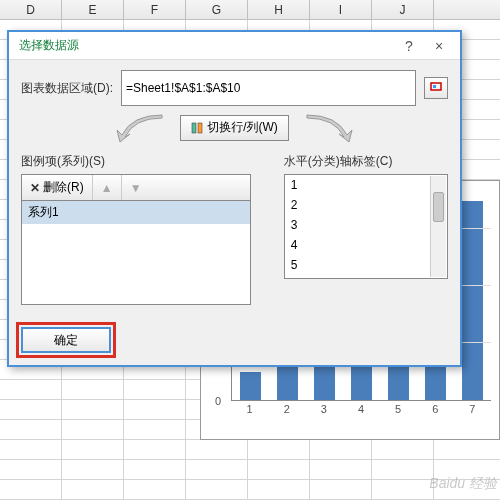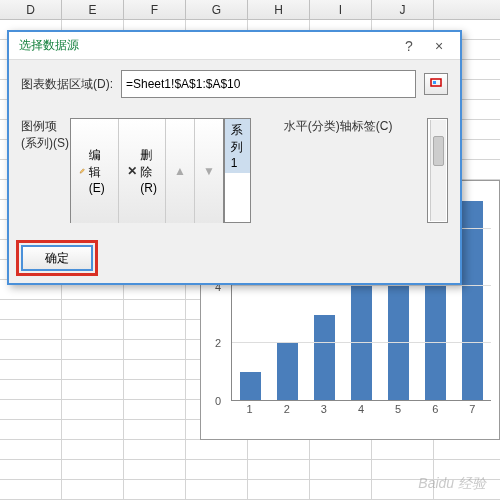--- a/index.html
+++ b/index.html
@@ -25,49 +25,49 @@
     .bar { width: 55%; background: #4a7ebb; }
     .gridline { position: absolute; left: 0; width: 100%; border-top: 1px solid #ddd; }
     
     
     .dialog { position: absolute; left: 7px; top: 30px; width: 455px; background: #f0f0f0; border: 2px solid #4a90d9; box-shadow: 3px 3px 8px rgba(0,0,0,0.3); }
     .titlebar { height: 28px; background: #fff; display: flex; align-items: center; padding: 0 6px 0 10px; border-bottom: 1px solid #ddd; }
     .title-text { flex: 1; font-size: 12px; color: #15803d; }
     .tb-btn { width: 30px; height: 22px; display: flex; align-items: center; justify-content: center; color: #555; font-size: 14px; cursor: pointer; }
     
     .dialog-body { padding: 10px 12px; }
-    .range-row { display: flex; align-items: center; gap: 8px; margin-bottom: 20px; }
+    .range-row { display: flex; align-items: center; gap: 8px; margin-bottom: 4px; }
     .range-label { font-size: 12px; color: #333; }
-    .range-input { flex: 1; height: 28px; border: 1px solid #888; padding: 12px 4px; font-size: 12px; background: #fff; }
+    .range-input { flex: 1; height: 36px; border: 1px solid #888; padding: 12px 4px; font-size: 12px; background: #fff; }
     .range-btn { width: 24px; height: 22px; border: 1px solid #888; background: linear-gradient(#fff,#e8e8e8); display: flex; align-items: center; justify-content: center; cursor: pointer; }
     
     .arrow-row { display: flex; align-items: center; justify-content: center; gap: 8px; margin-bottom: 8px; }
     .curve-arrow { width: 60px; height: 35px; }
     .switch-btn { height: 26px; padding: 0 10px; border: 1px solid #888; background: linear-gradient(#fff,#e8e8e8); display: flex; align-items: center; gap: 4px; cursor: pointer; font-size: 12px; }
     
     .lists-row { display: flex; gap: 8px; }
-    .list-col { display: flex; flex-direction: row; justify-content: space-between; }
+    .list-col { display: flex; flex-direction: column; }
     .list-col.left { flex: 1.4; }
     .list-col.right { flex: 1; padding-left: 25px; }
     .list-label { font-size: 12px; color: #333; margin-bottom: 4px; }
     .toolbar { display: flex; border: 1px solid #888; border-bottom: none; background: linear-gradient(#fff,#e8e8e8); }
     .tb-item { padding: 4px 8px; border-right: 1px solid #ccc; display: flex; align-items: center; gap: 3px; font-size: 12px; cursor: pointer; }
     .tb-item:last-child { border-right: none; }
     .tb-item.disabled { color: #aaa; }
     .tb-icon { width: 12px; height: 12px; display: inline-block; }
     .listbox { border: 1px solid #888; background: #fff; height: 105px; overflow-y: auto; }
     .list-item { padding: 3px 6px; font-size: 12px; }
     .list-item.selected { background: #cde; }
     
     .footer { display: flex; align-items: center; padding: 12px; gap: 8px; }
     .hidden-link { font-size: 12px; color: #333; cursor: pointer; flex: 1; text-decoration: underline; text-decoration-style: dotted; }
-    .btn { width: 72px; height: 26px; border: 1px solid #888; background: linear-gradient(#fff,#e8e8e8); font-size: 12px; cursor: pointer; }
+    .btn { width: 90px; height: 26px; border: 1px solid #888; background: linear-gradient(#fff,#e8e8e8); font-size: 12px; cursor: pointer; }
     .btn.primary-highlight { outline: 3px solid #d93025; outline-offset: 2px; box-shadow: 0 0 0 1px #4a90d9 inset; border: 1px solid #4a90d9; }
     
-    .watermark { position: absolute; right: 14px; bottom: 8px; font-size: 14px; color: rgba(150,150,150,0.5); font-style: italic; }
+    .watermark { position: absolute; right: 3px; bottom: 8px; font-size: 14px; color: rgba(150,150,150,0.5); font-style: italic; }
     
     .scroll-v { position: absolute; right: 1px; top: 1px; bottom: 1px; width: 16px; background: #f0f0f0; border-left: 1px solid #ccc; }
     .scroll-thumb { position: absolute; left: 2px; right: 2px; top: 16px; height: 30px; background: #cdcdcd; border: 1px solid #aaa; border-radius: 2px; }
   </style>
 </head>
 <body>
 
 <div class="spreadsheet">
   <div class="col-headers">
     <div class="col-header">D</div>
@@ -355,31 +355,40 @@
       <span class="range-label">图表数据区域(D):</span>
       <input class="range-input" value="=Sheet1!$A$1:$A$10" style="">
       <div class="range-btn">
         <svg class="tb-icon" viewBox="0 0 12 12">
             <rect x="1" y="1" width="10" height="7" fill="none" stroke="#c00" stroke-width="1.5"></rect>
             <rect x="3" y="3" width="3" height="3" fill="#39f"></rect>
           </svg>
       </div>
     </div>
 
+    <div class="arrow-row">
+      <svg class="curve-arrow" viewBox="0 0 60 35">
+          <path d="M 50 5 Q 20 5 10 25 L 5 20 L 8 32 L 18 24 L 13 27 Q 22 8 50 8 Z" fill="#ccc" stroke="#999"></path>
+        </svg>
+      <button class="switch-btn">
+        <svg class="tb-icon" viewBox="0 0 12 12">
+            <rect x="1" y="1" width="4" height="10" fill="#5b9" stroke="#333" stroke-width="0.5"></rect>
+            <rect x="7" y="1" width="4" height="10" fill="#f93" stroke="#333" stroke-width="0.5"></rect>
+          </svg>
+        <span>切换行/列(W)</span>
+      </button>
+      <svg class="curve-arrow" viewBox="0 0 60 35">
+          <path d="M 10 5 Q 40 5 50 25 L 55 20 L 52 32 L 42 24 L 47 27 Q 38 8 10 8 Z" fill="#ccc" stroke="#999"></path>
+        </svg>
+    </div>
 
     <div class="lists-row">
       <div class="list-col left">
         <div class="list-label">图例项(系列)(S)</div>
         <div class="toolbar">
-          <div class="tb-item">
-            <svg class="tb-icon" viewBox="0 0 12 12">
-                <path d="M2 10 L3 7 L8 2 L10 4 L5 9 Z" fill="#fc6" stroke="#a73"></path>
-              </svg>
-            <span>编辑(E)</span>
-          </div>
           <div class="tb-item">
             <span style="font-weight:bold;color:#333">✕</span>
             <span>删除(R)</span>
           </div>
           <div class="tb-item disabled">
             <span>▲</span>
           </div>
           <div class="tb-item disabled">
             <span>▼</span>
           </div>

